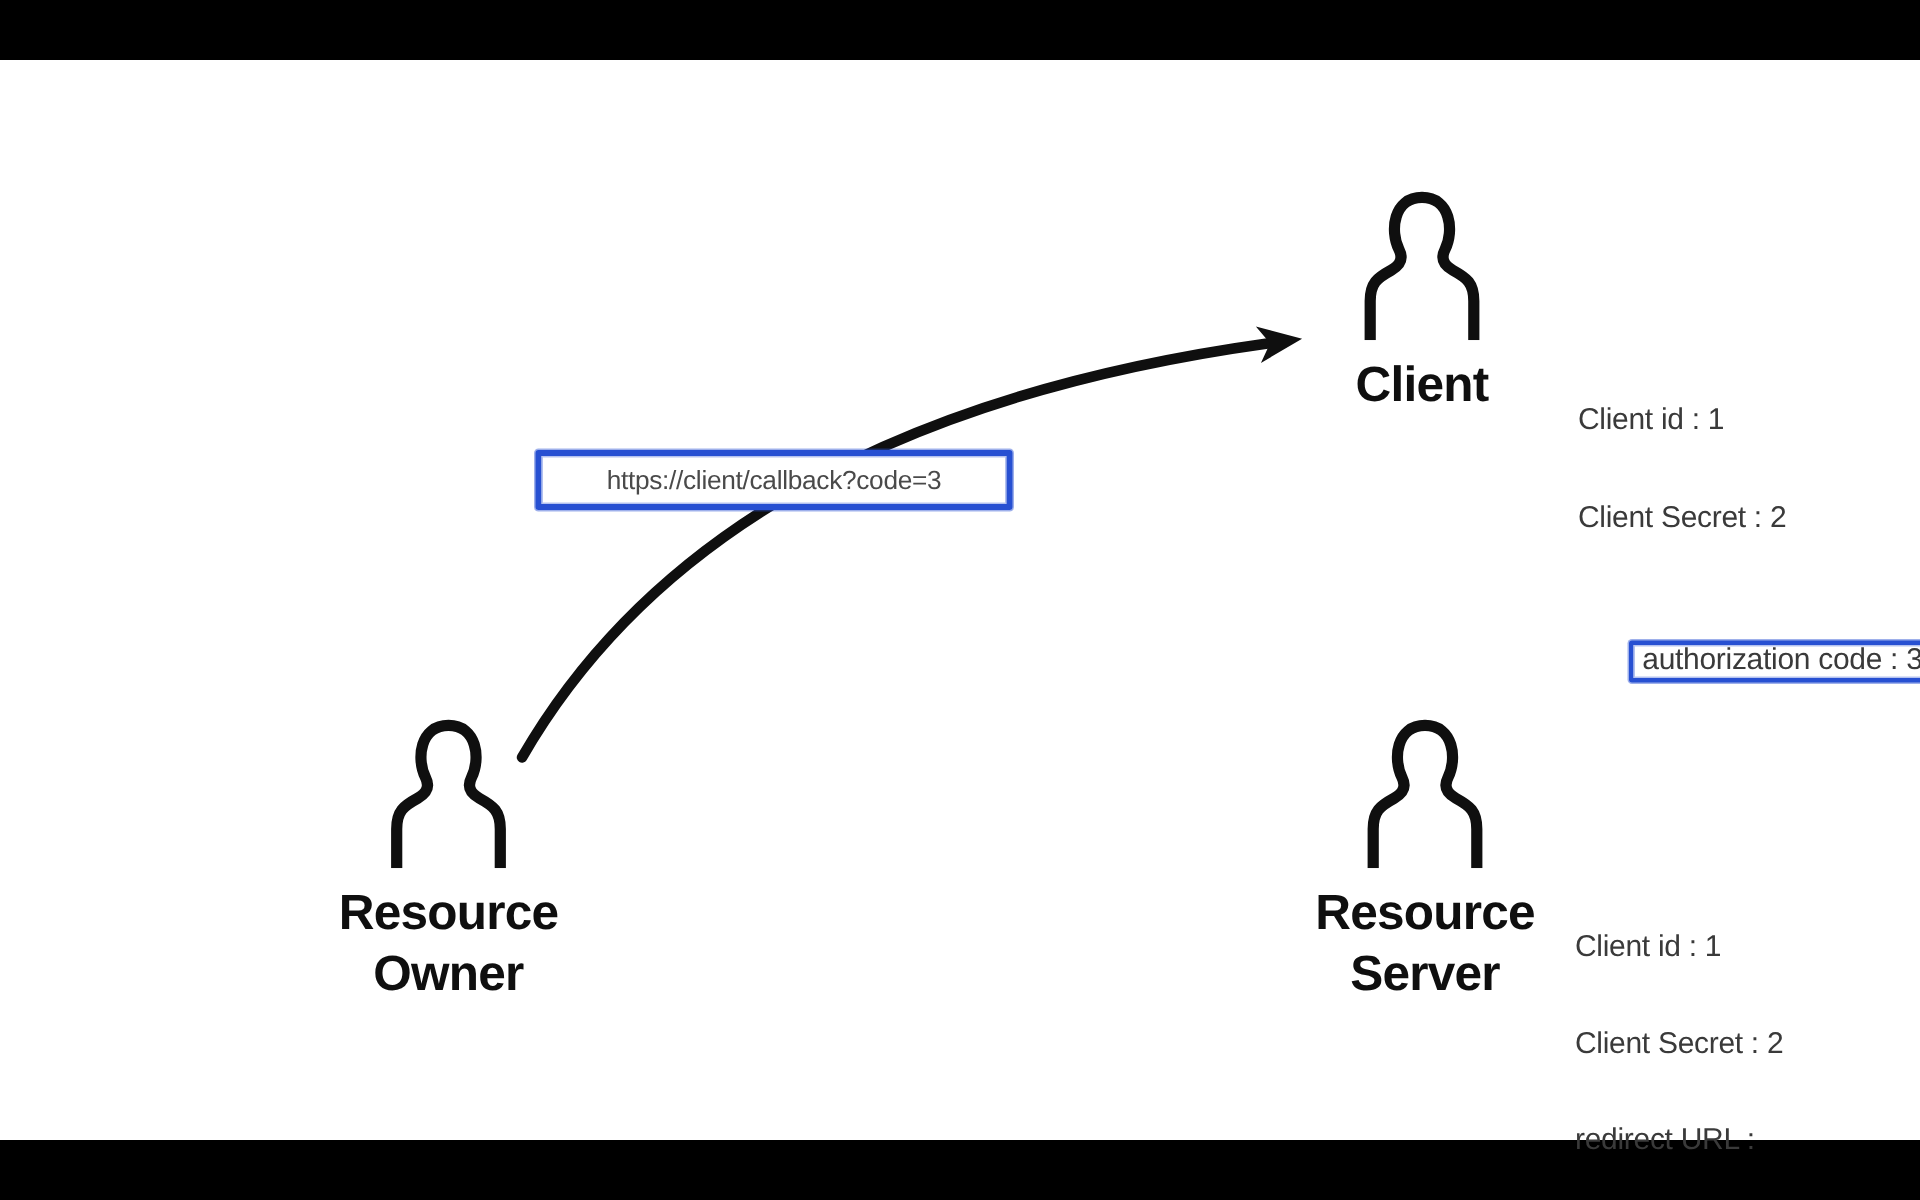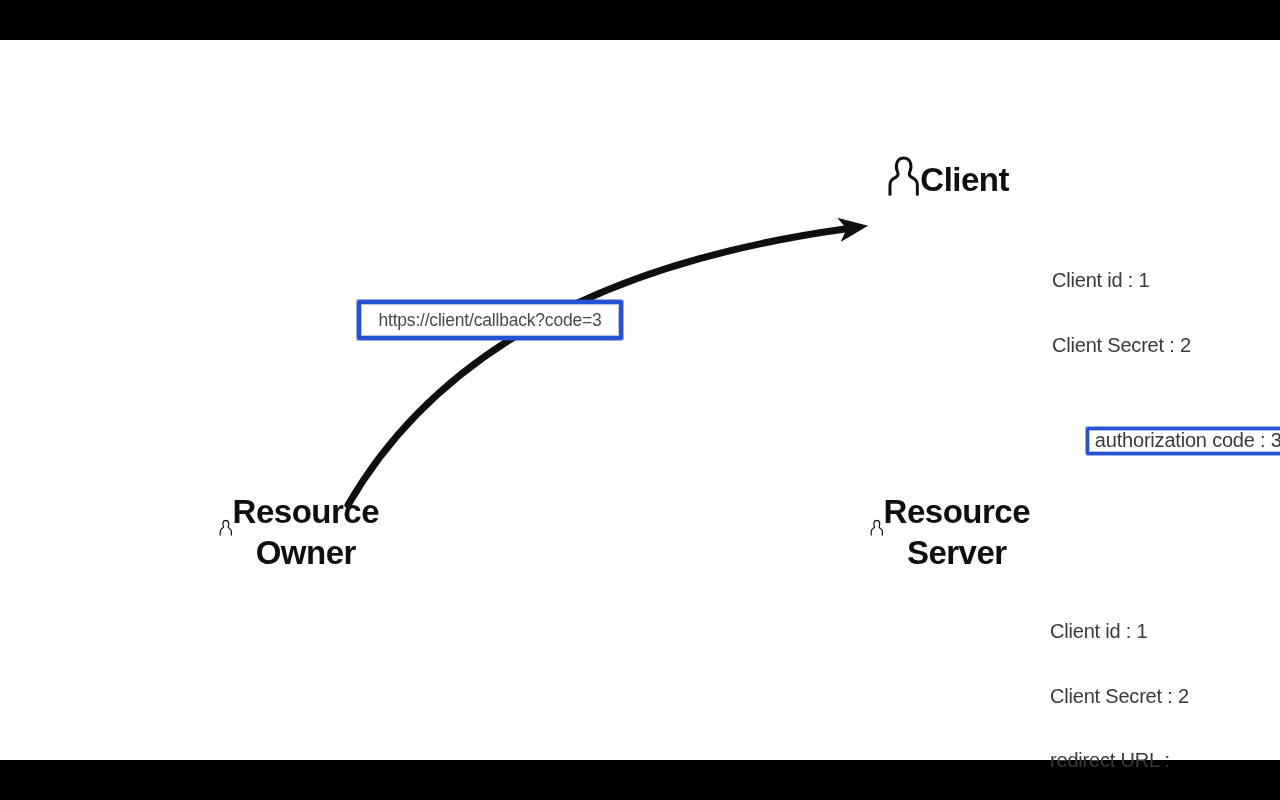--- a/index.html
+++ b/index.html
@@ -26,21 +26,21 @@
     width: 1280px; height: 720px;
     background: var(--slide-bg);
   }
   .arrow-layer {
     position: absolute; left: 0; top: 0;
     width: 1280px; height: 720px;
     z-index: 1;
   }
   .actor {
     position: absolute;
-    display: flex; flex-direction: row; align-items: center;
+    display: flex; flex-direction: column; align-items: center;
     z-index: 2;
   }
   .actor svg.person { display: block; }
   .actor-label {
     margin-top: 8px;
     font-size: 33px; font-weight: bold;
     letter-spacing: -0.5px;
     line-height: 41px;
     color: var(--ink);
     text-align: center;
@@ -63,21 +63,21 @@
   }
   .highlight-span {
     display: inline-block;
     padding: 0 6px 1px 6px;
     margin-left: -9px;
     margin-top: 6px;
   }
   .url-annotation {
     position: absolute;
     left: 357px; top: 260px;
-    width: 266px; height: 40px;
+    width: 318px; height: 40px;
     border-width: 4px;
     display: flex; align-items: center; justify-content: center;
     z-index: 3;
   }
   .url-annotation .url-text {
     font-size: 17.5px;
     letter-spacing: -0.2px;
     color: var(--url-text);
     white-space: nowrap;
   }

